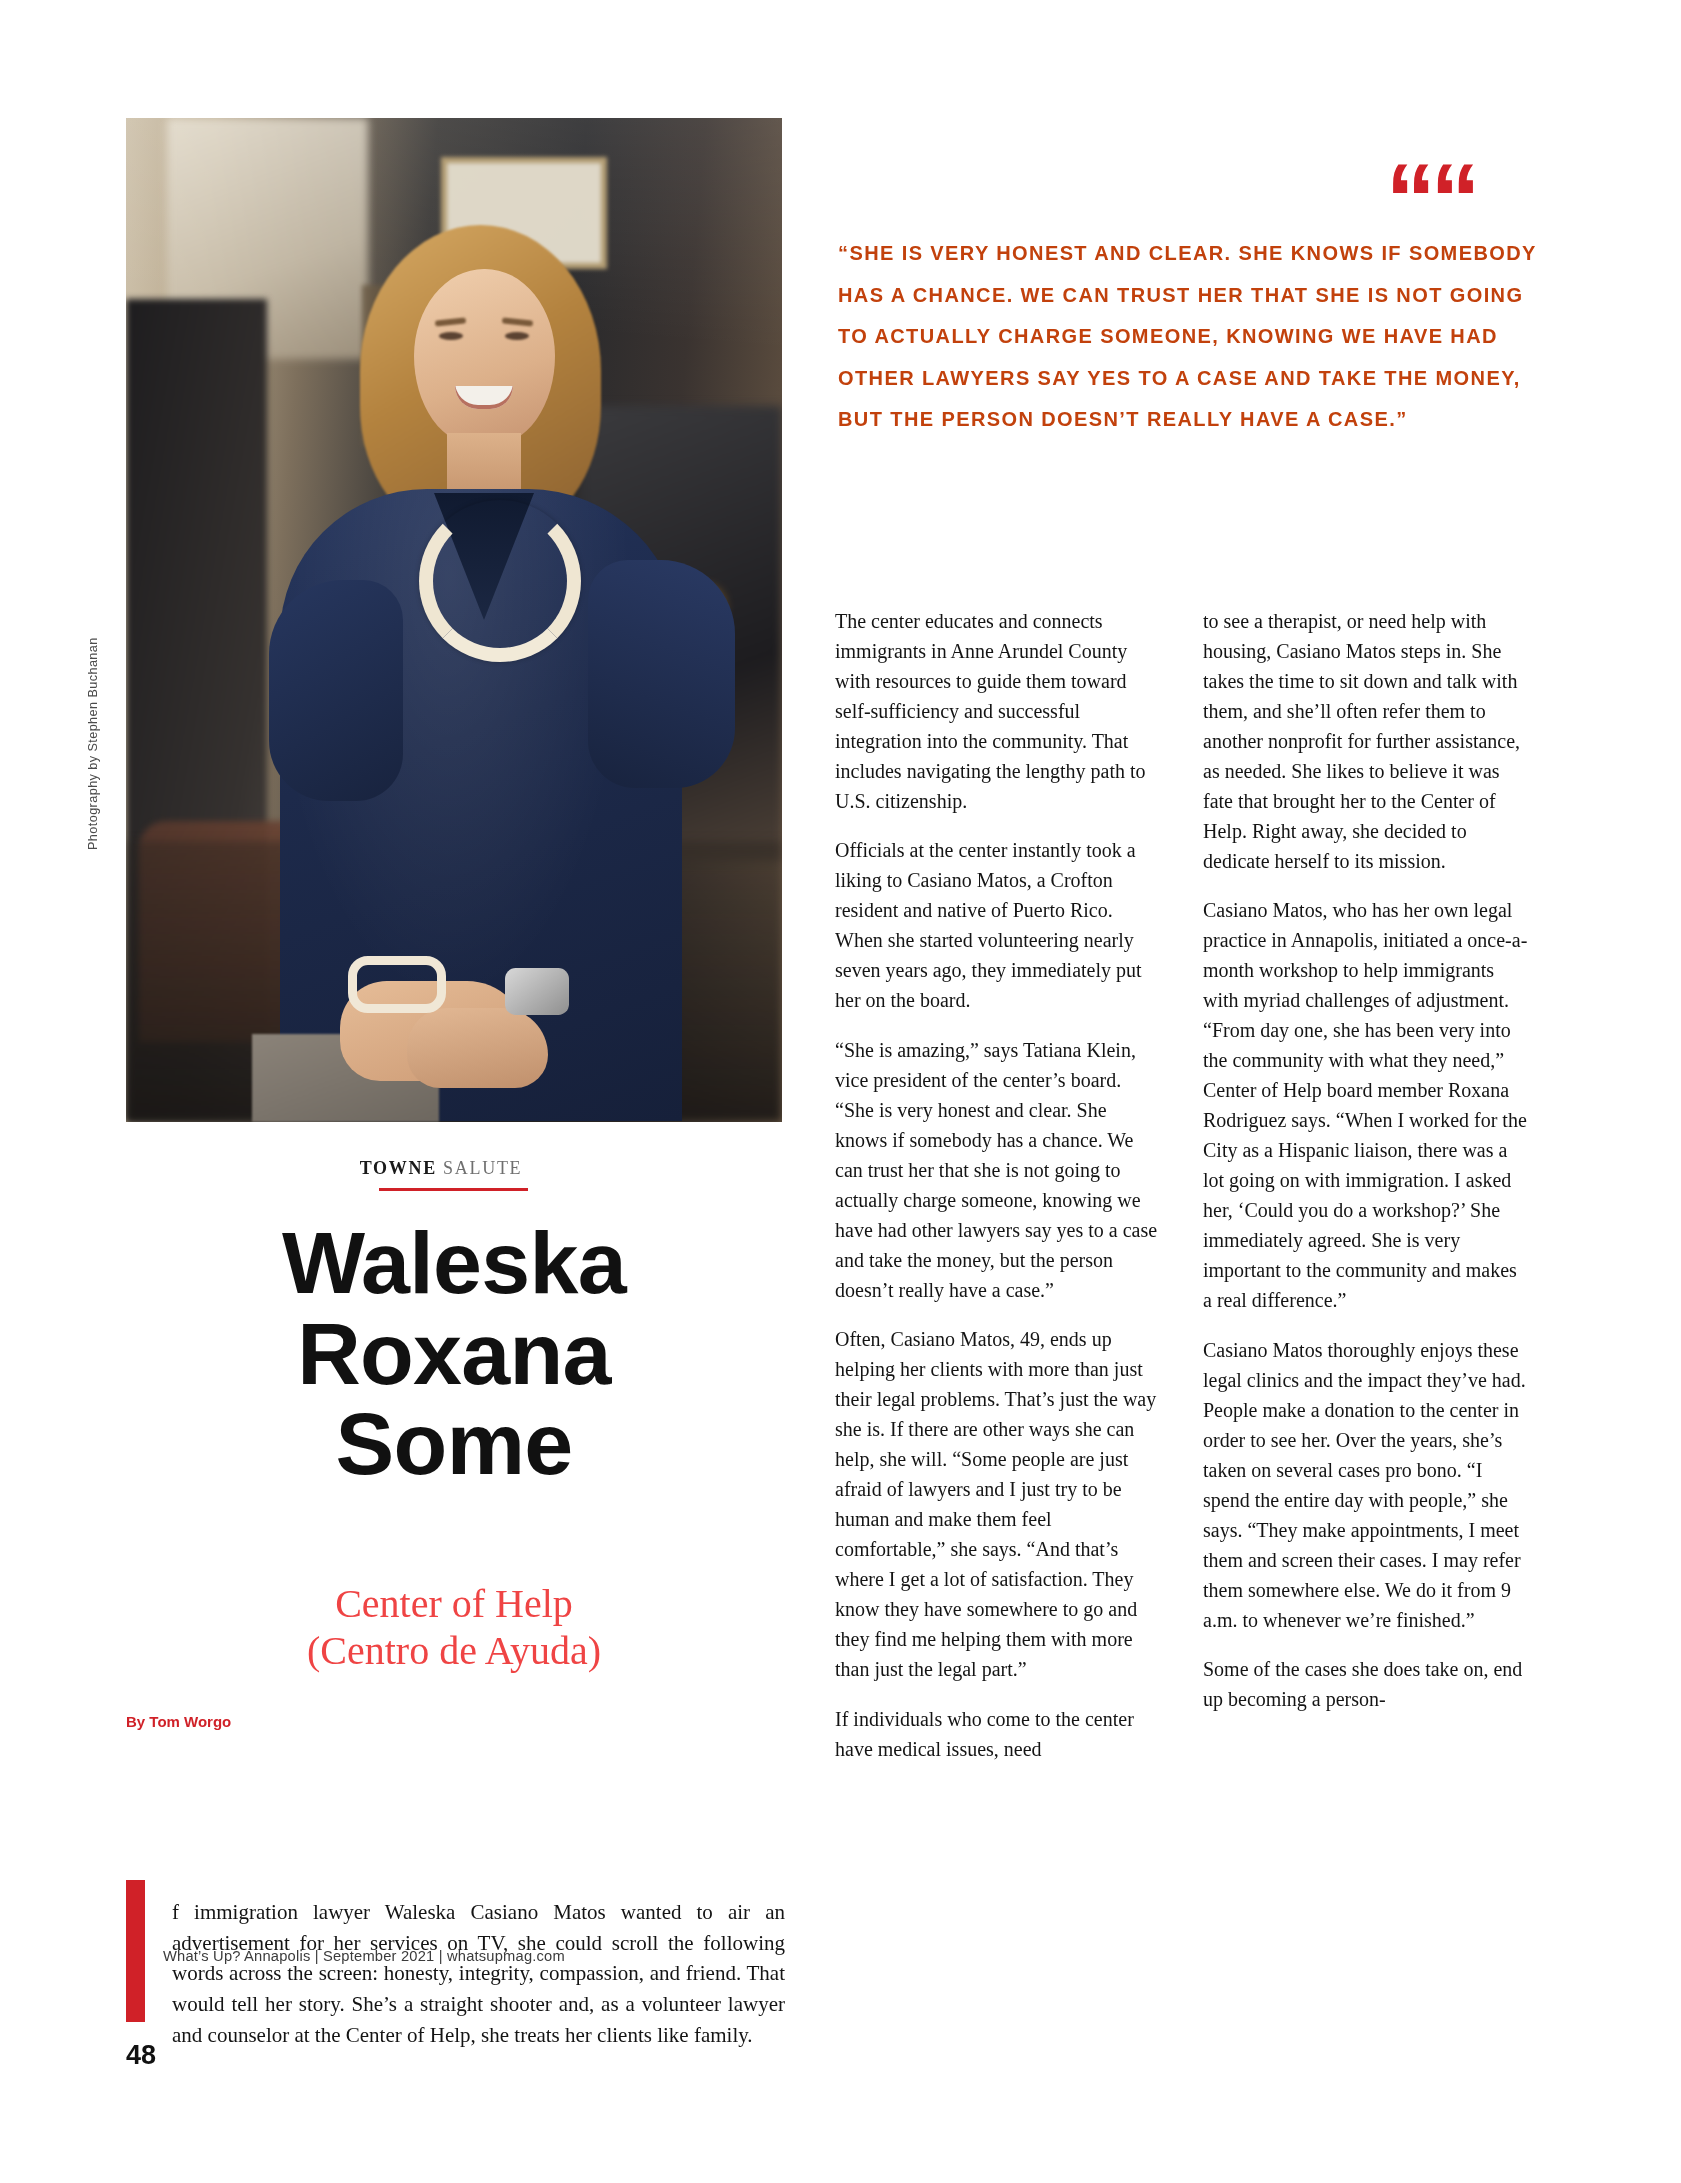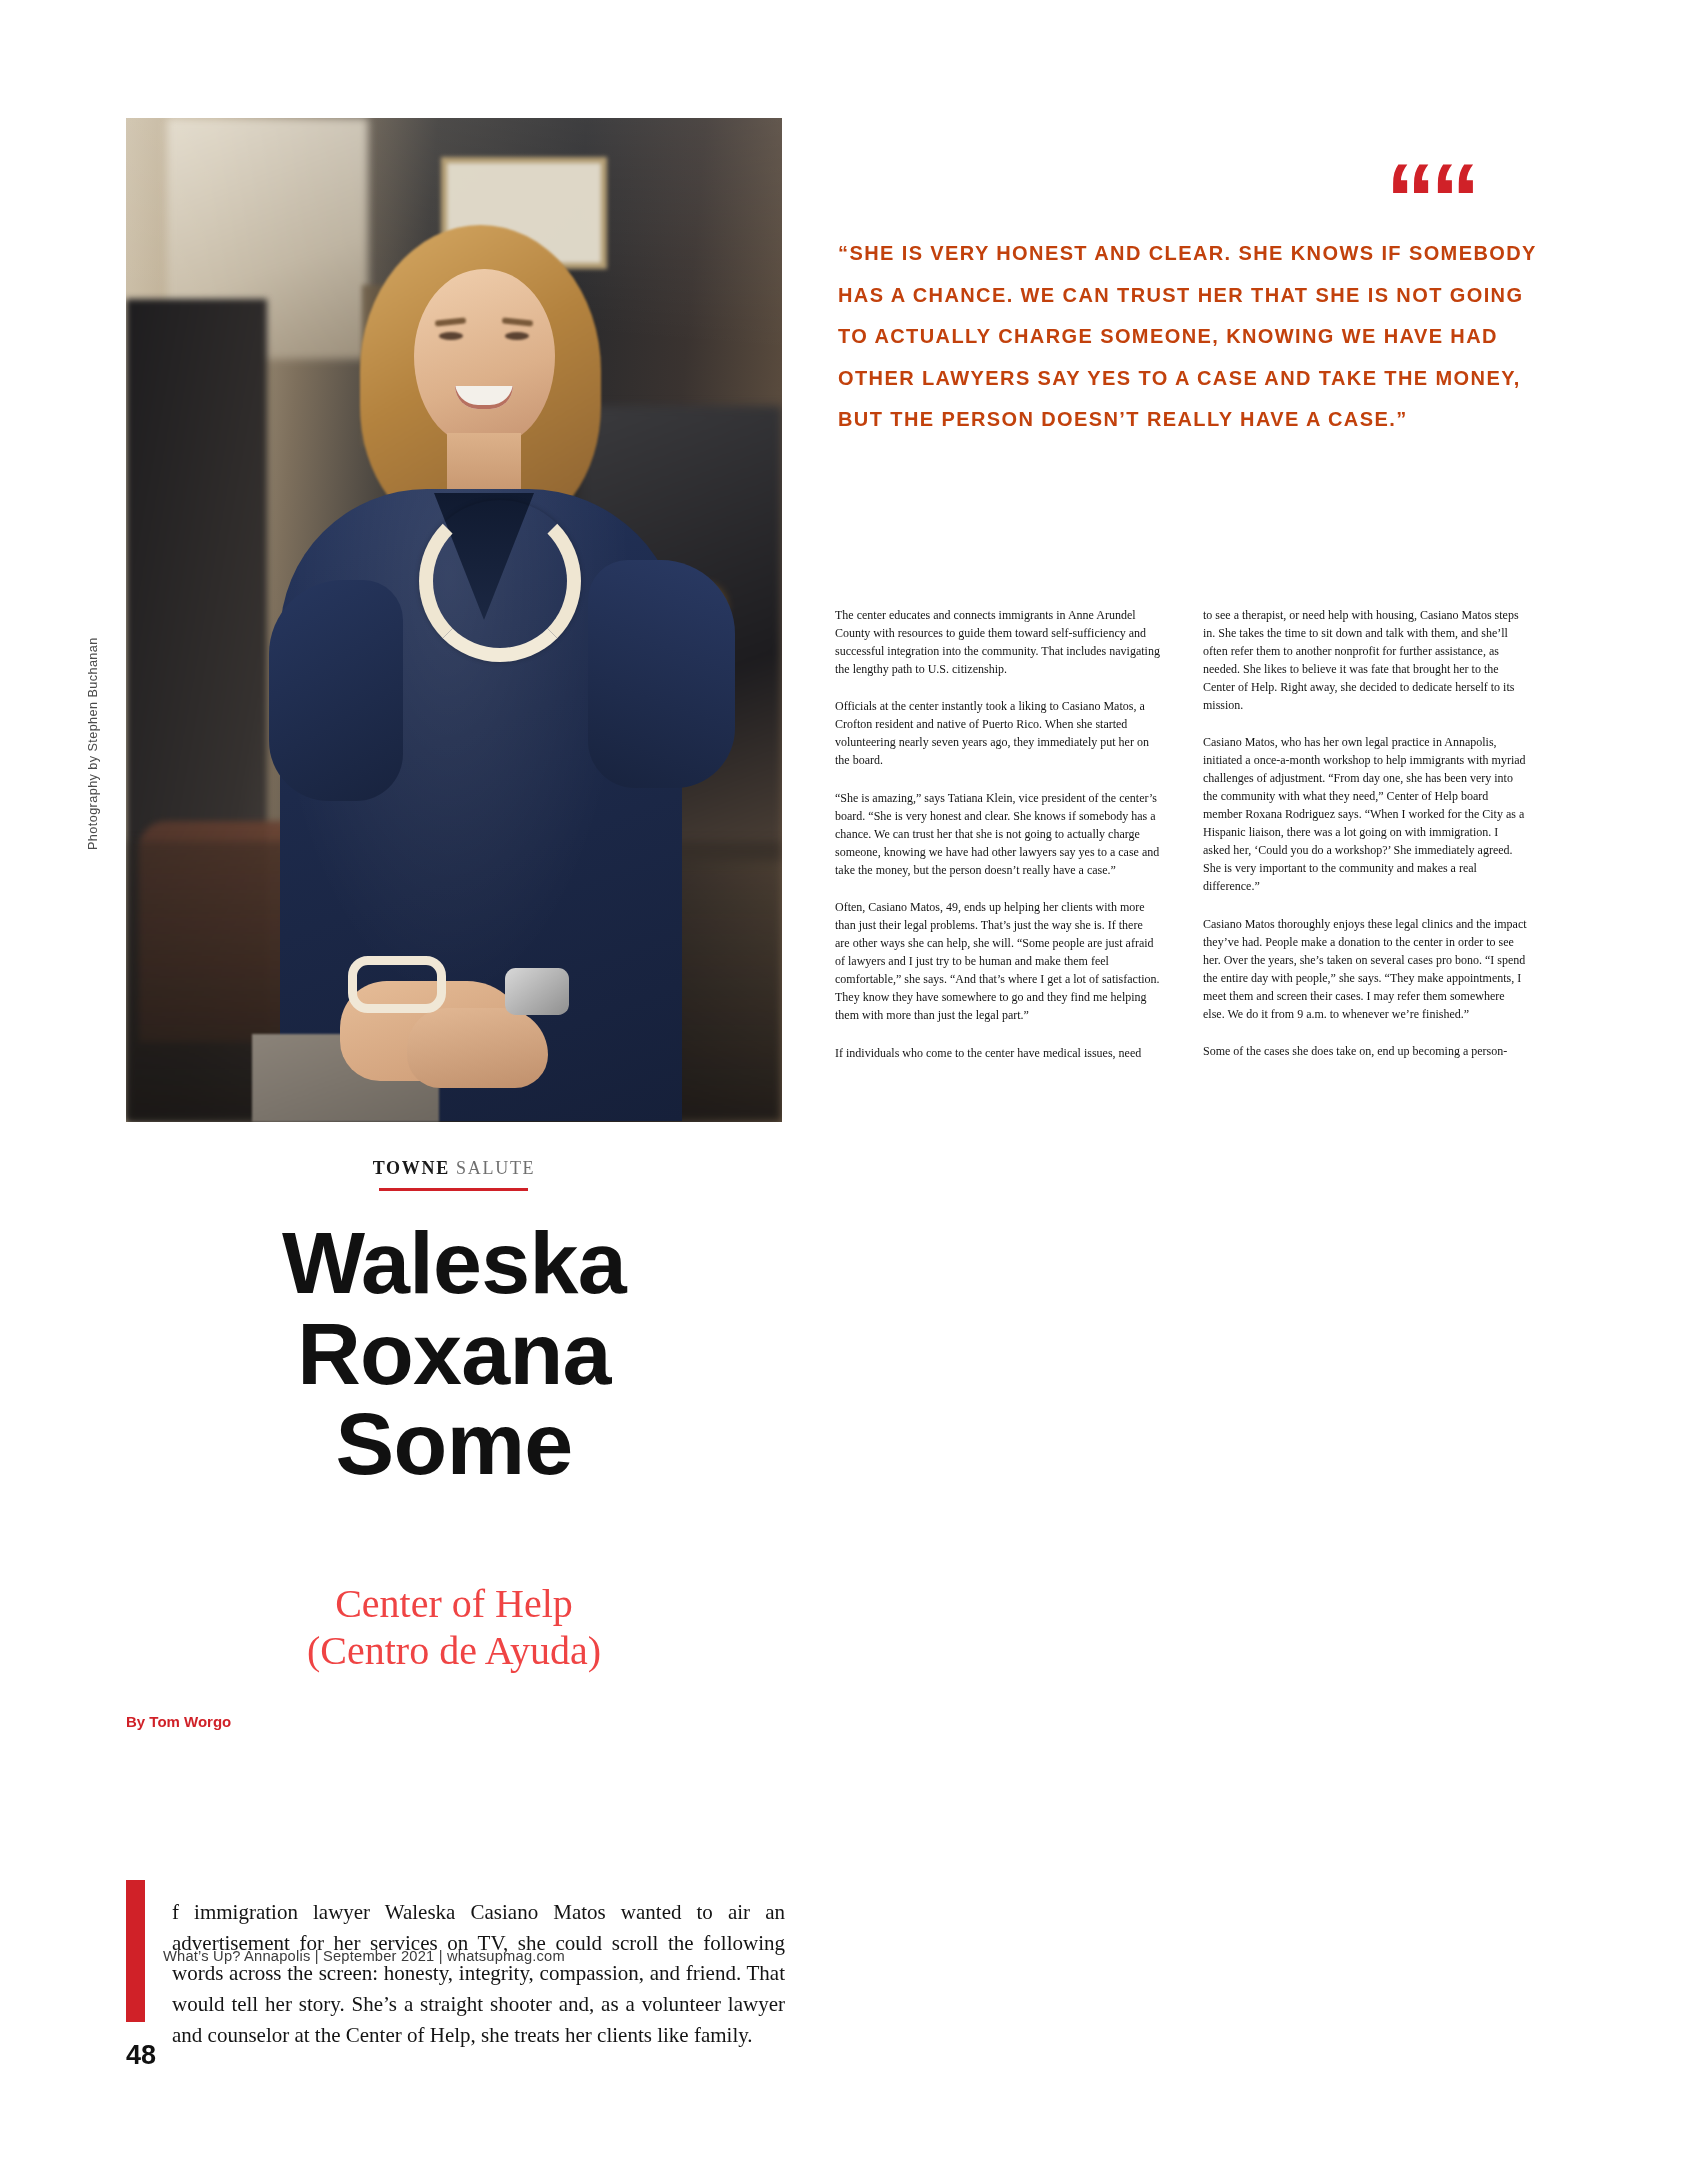--- a/index.html
+++ b/index.html
@@ -250,21 +250,21 @@
     transform-origin: left top;
     font-family: "Liberation Sans", sans-serif;
     font-size: 12.7px;
     letter-spacing: 0.4px;
     color: #4b4b4b;
     white-space: nowrap;
   }
 
   .kicker {
     position: absolute;
-    left: 126px;
+    left: 113px;
     top: 1158px;
     width: 656px;
     text-align: center;
     font-family: "Liberation Serif", serif;
     font-size: 18px;
     letter-spacing: 1.7px;
   }
   .kicker .k-bold { font-weight: bold; color: #1a1a1a; }
   .kicker .k-light { color: #6f6f6f; }
   .kicker-rule {
@@ -357,21 +357,21 @@
     line-height: 2.08;
     letter-spacing: 1.4px;
     color: #c2410c;
   }
 
   
   .col {
     position: absolute;
     top: 606px;
     width: 325px;
-    font-size: 12px;
+    font-size: 20px;
     line-height: 1.50;
     color: #141414;
   }
   .col p { margin: 0 0 19.4px 0; }
   .col-2 { left: 835px; }
   .col-3 { left: 1203px; }
 
   
   .folio {
     position: absolute;

